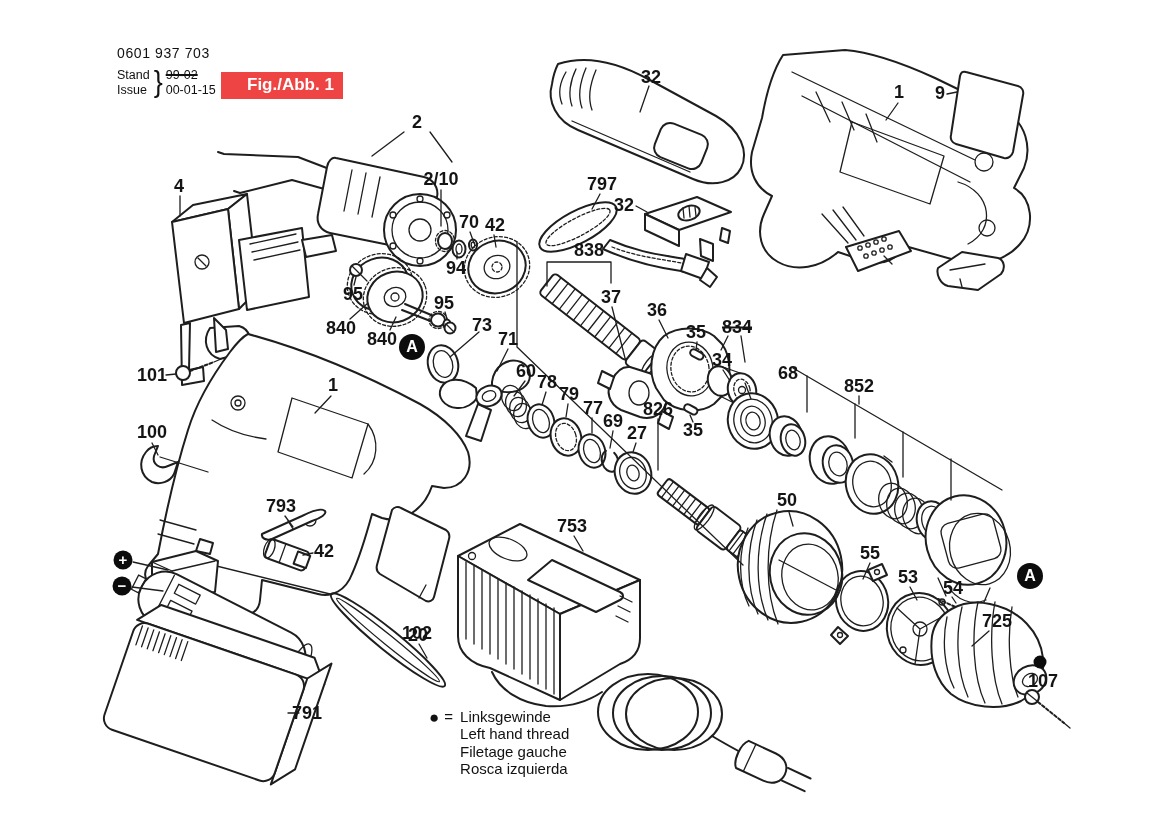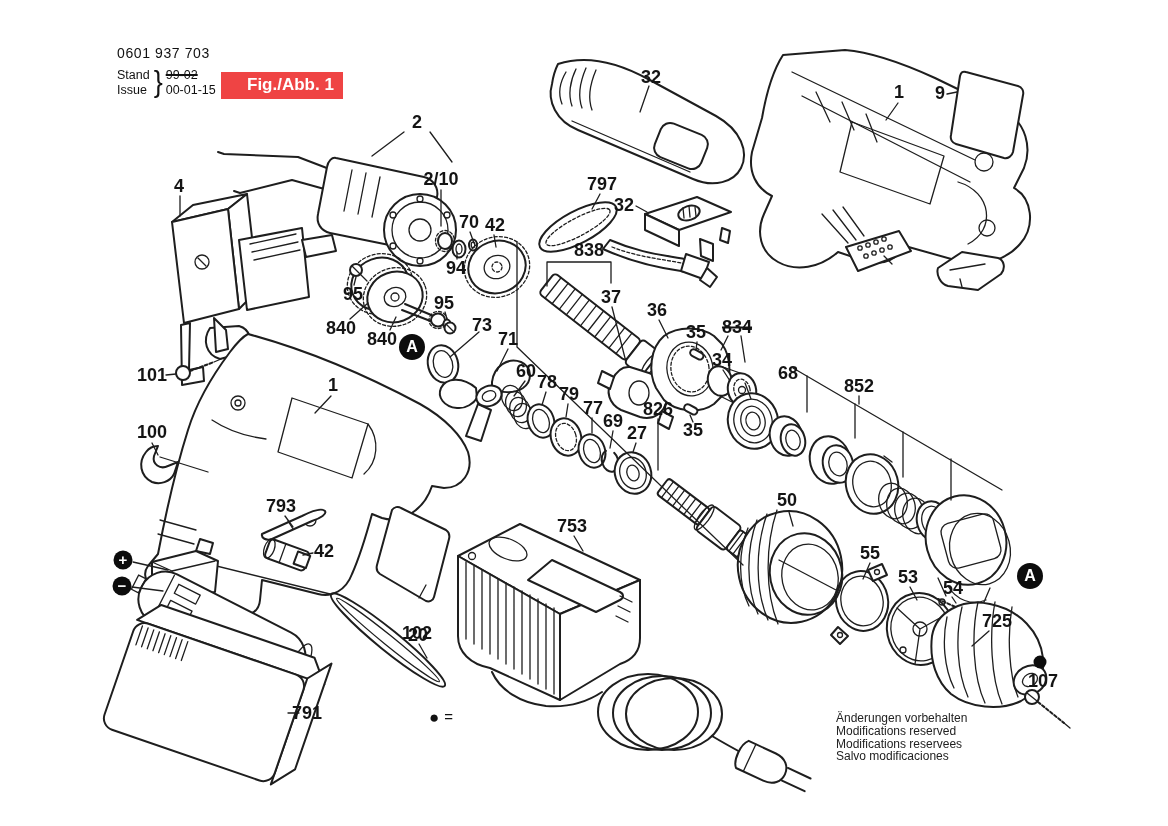--- a/index.html
+++ b/index.html
@@ -548,22 +548,22 @@
       <div class="marker marker-letter" style="left: 412px; top: 347px;">A</div>
       <div class="marker marker-letter" style="left: 1030px; top: 576px;">A</div>
       <div class="marker marker-plus" style="left: 123px; top: 560px;">+</div>
       <div class="marker marker-minus" style="left: 122px; top: 586px;">−</div>
       <div class="marker marker-dot" style="left: 1040px; top: 662px;"></div>
     </div>
 
   <div id="legend">
     <span class="sym">●</span>
     <span class="eq">=</span>
+    <div class="lines">
+      <div>Linksgewinde</div>
+      <div>Left hand thread</div>
+      <div>Filetage gauche</div>
+      <div>Rosca izquierda</div>
+    </div>
   </div>
 
-  <div id="notes">
-    <div>Änderungen vorbehalten</div>
-    <div>Modifications reserved</div>
-    <div>Modifications reservees</div>
-    <div>Salvo modificaciones</div>
-  </div>
 
 </div>
 
 </body></html>

